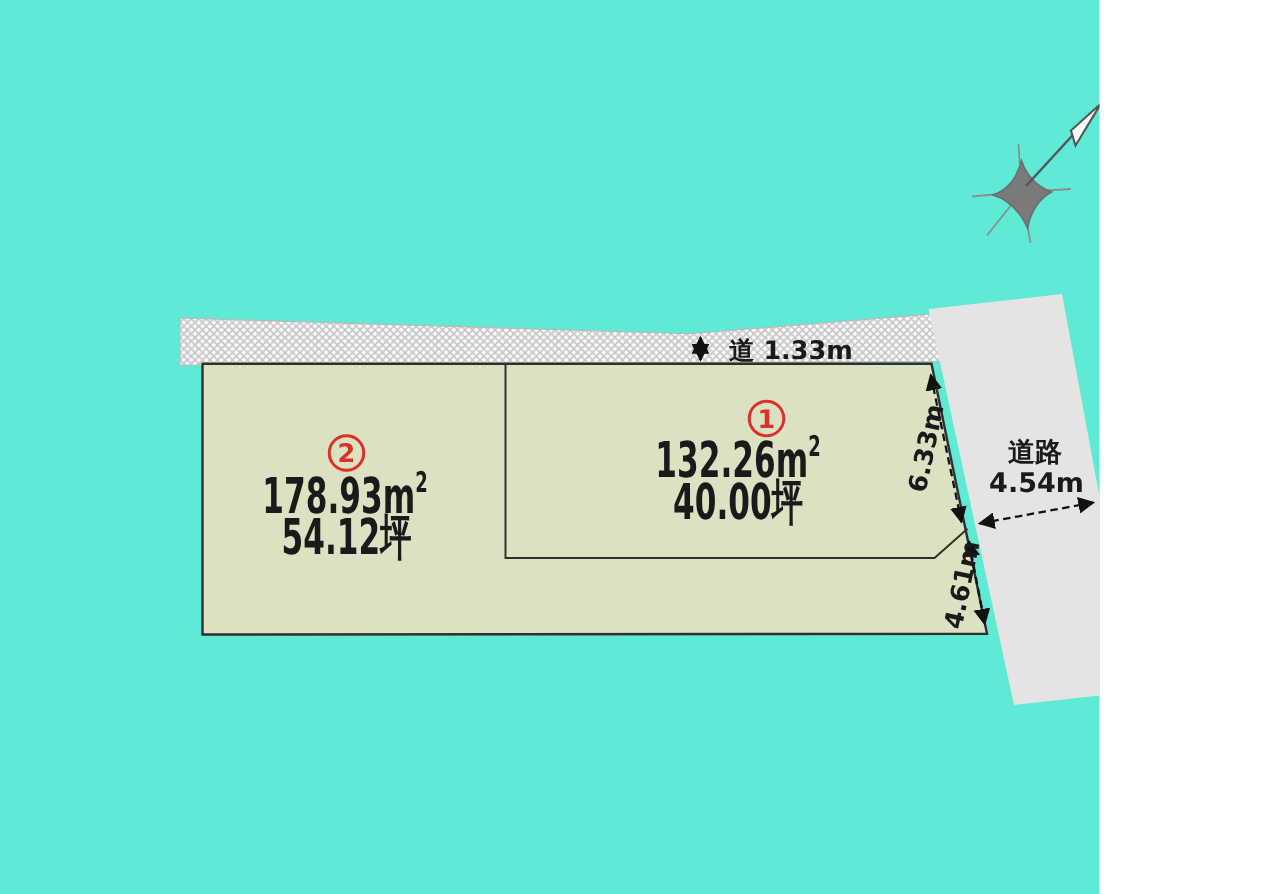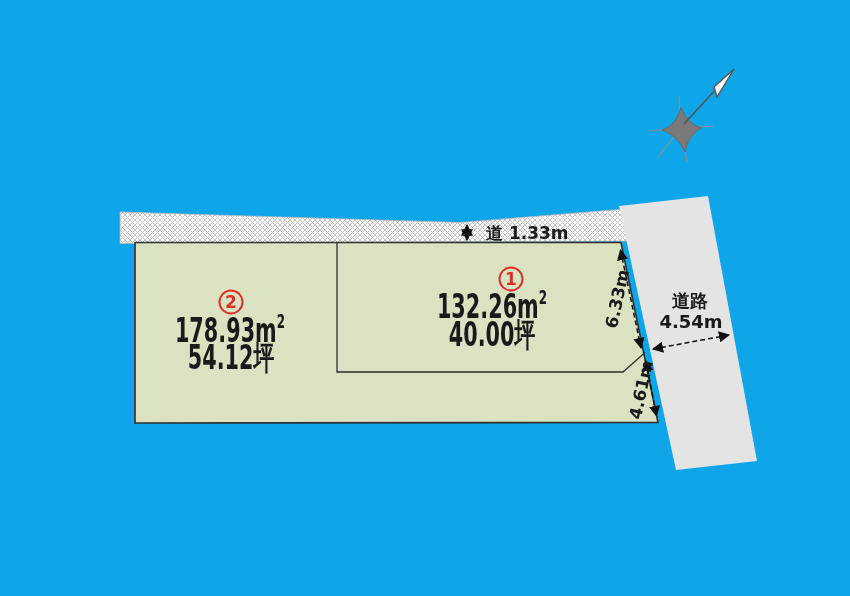--- a/index.html
+++ b/index.html
@@ -2,23 +2,23 @@
 <html><head>
 <meta charset="utf-8">
 <style>
   html, body {
     margin: 0;
     padding: 0;
     background: #ffffff;
   }
   .canvas {
     position: relative;
-    width: 850px;
+    width: 733px;
     height: 596px;
-    background: #0ea5e9;
+    background: #5eead4;
     overflow: hidden;
     font-family: "DejaVu Sans", "Liberation Sans", sans-serif;
   }
   svg text {
     font-family: "DejaVu Sans", "Liberation Sans", sans-serif;
     fill: #1a1a1a;
     font-weight: bold;
   }
   .dim-label { font-size: 17px; }
   .road-label { font-size: 18px; }

